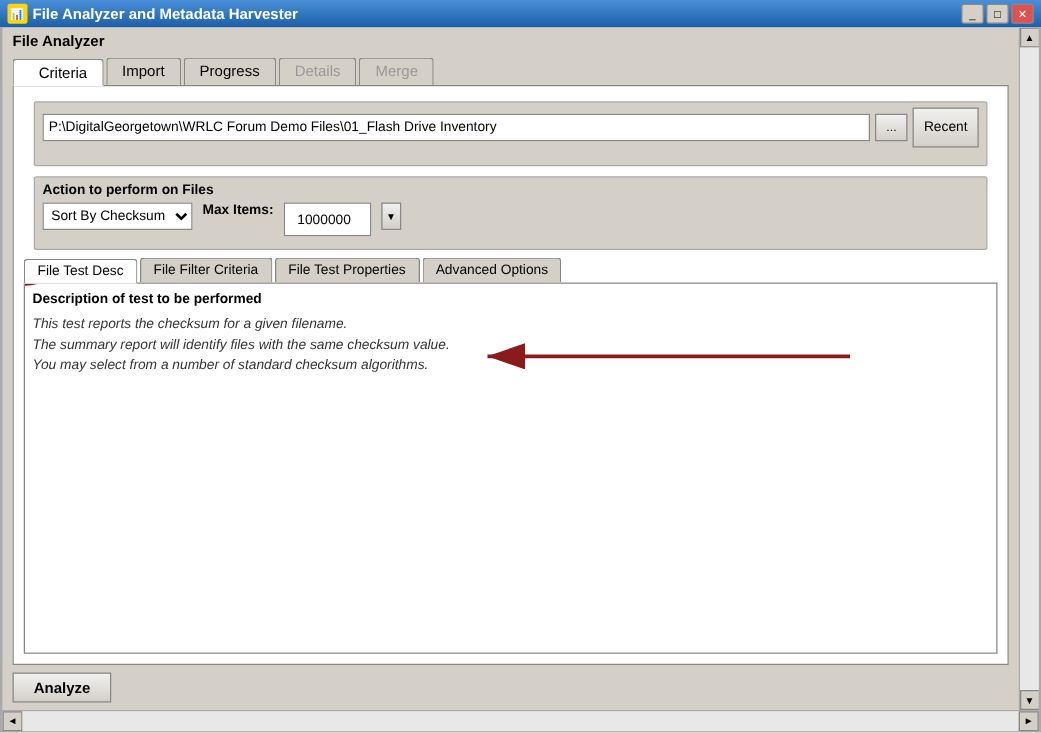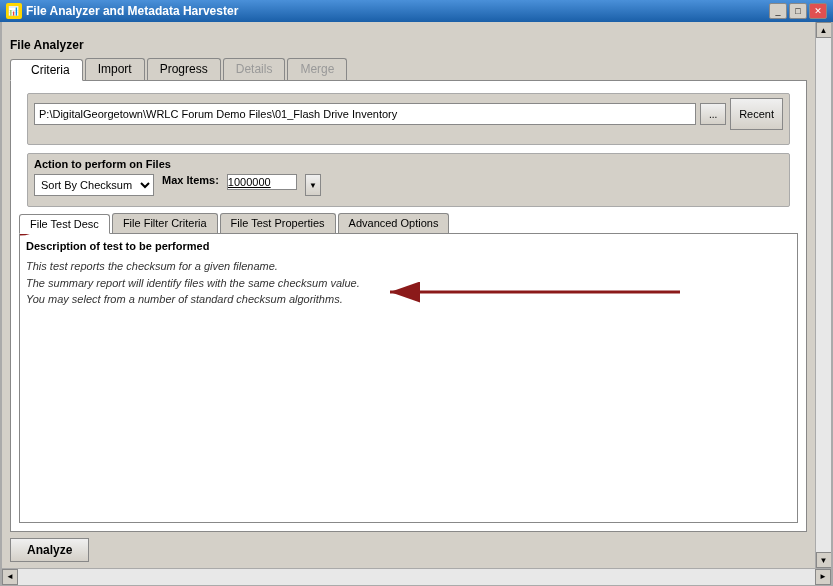--- a/index.html
+++ b/index.html
@@ -60,21 +60,21 @@
       border: 2px solid #aaa;
       border-top: none;
       height: calc(586px - 22px);
       display: flex;
       flex-direction: column;
     }
 
     
     .section-header {
       background: #d4d0c8;
-      padding: 16px 8px 2px 8px;
+      padding: 4px 8px 2px 8px;
       font-weight: bold;
       font-size: 12px;
       color: #000;
     }
 
     
     .group-box {
       border: 1px solid #aaa;
       border-radius: 2px;
       margin: 4px 8px;
@@ -174,27 +174,26 @@
       border: 1px solid #888;
       background: white;
       padding: 0 2px;
       min-width: 120px;
     }
     .max-label {
       font-weight: bold;
       font-size: 11px;
     }
     .max-input {
-      height: 16px;
+      height: 27px;
       width: 70px;
       border: 1px solid #888;
       font-size: 11px;
-      padding: 0 0;
+      padding: 0 10px;
       background: white;
-      text-decoration: underline;
     }
     .spinner-btn {
       height: 22px;
       width: 16px;
       background: linear-gradient(to bottom, #f0f0f0, #d4d0c8);
       border: 1px solid #888;
       display: flex; align-items: center; justify-content: center;
       cursor: pointer;
       font-size: 8px;
     }

